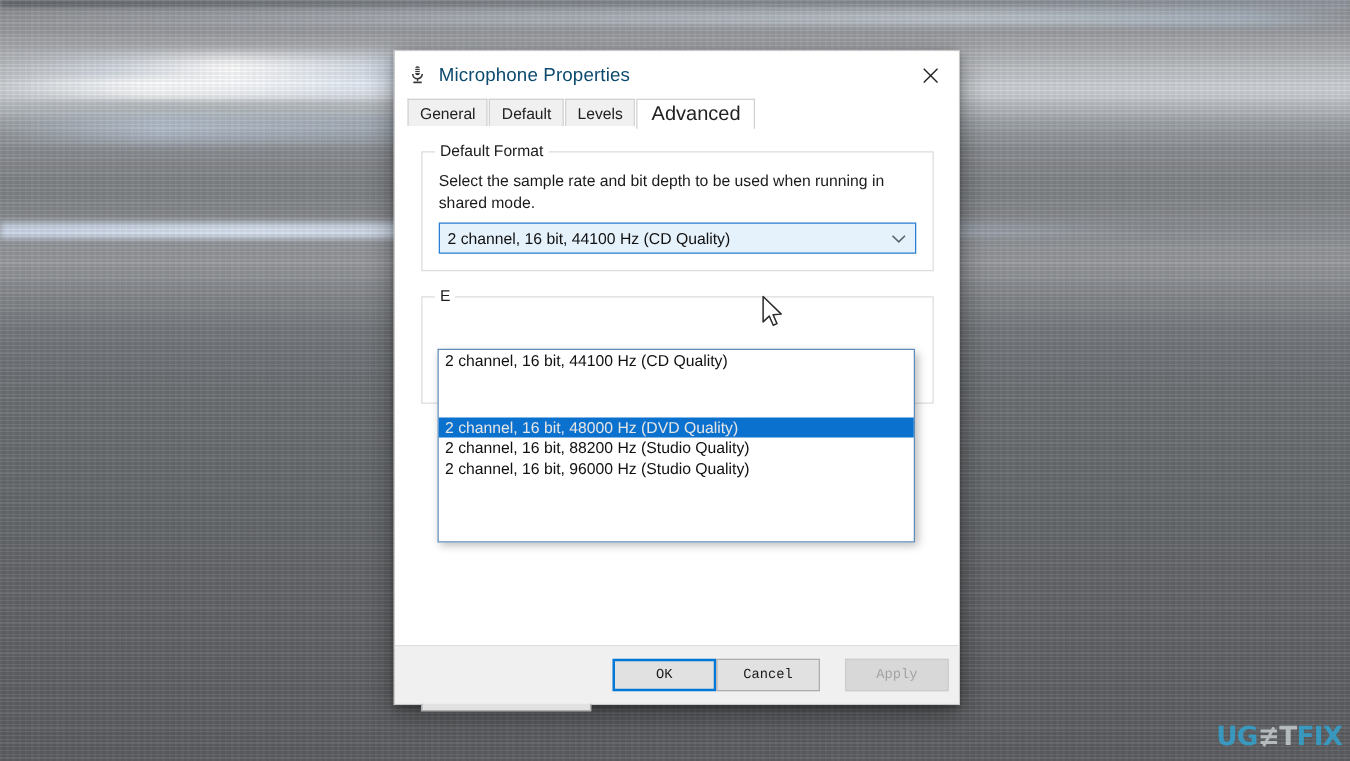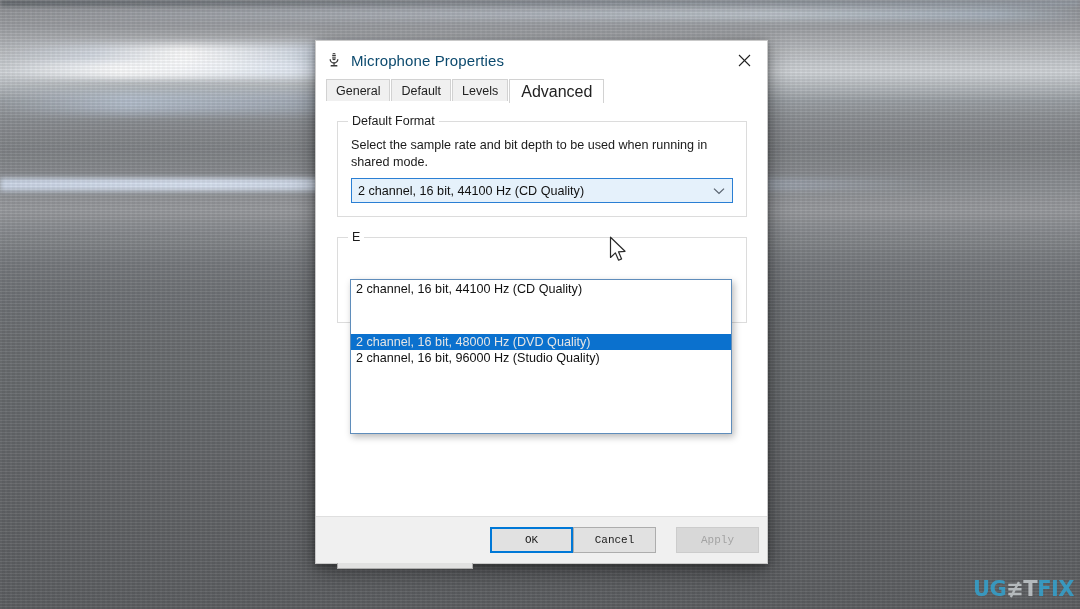--- a/index.html
+++ b/index.html
@@ -451,20 +451,21 @@
         </div>
       </div>
 
       <div class="groupbox" id="gb-exclusive-mode">
         <span class="gb-label">E</span>
       </div>
 
       <div class="dd-list">
         <div class="dd-item">2 channel, 16 bit, 44100 Hz (CD Quality)</div>
         <div class="dd-item selected">2 channel, 16 bit, 48000 Hz (DVD Quality)</div>
+        <div class="dd-item">2 channel, 16 bit, 88200 Hz (Studio Quality)</div>
         <div class="dd-item">2 channel, 16 bit, 96000 Hz (Studio Quality)</div>
       </div>
 
       <div class="btn" id="btn-restore-defaults">Restore Defaults</div>
     </div>
 
     <div class="footer">
       <div class="btn" id="btn-ok">OK</div>
       <div class="btn" id="btn-cancel">Cancel</div>
       <div class="btn" id="btn-apply">Apply</div>

